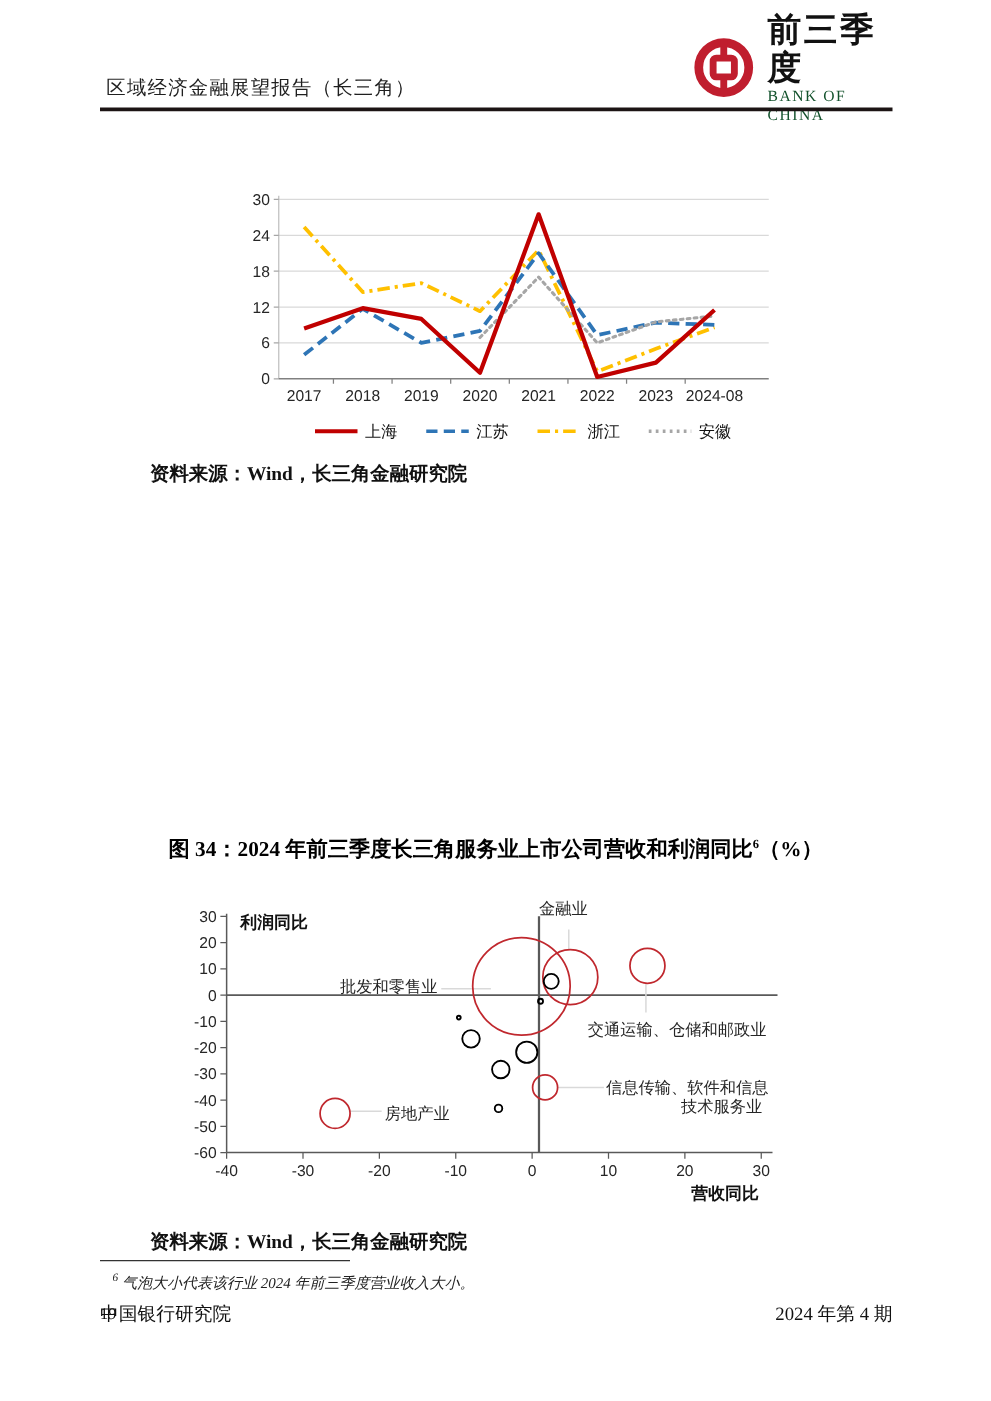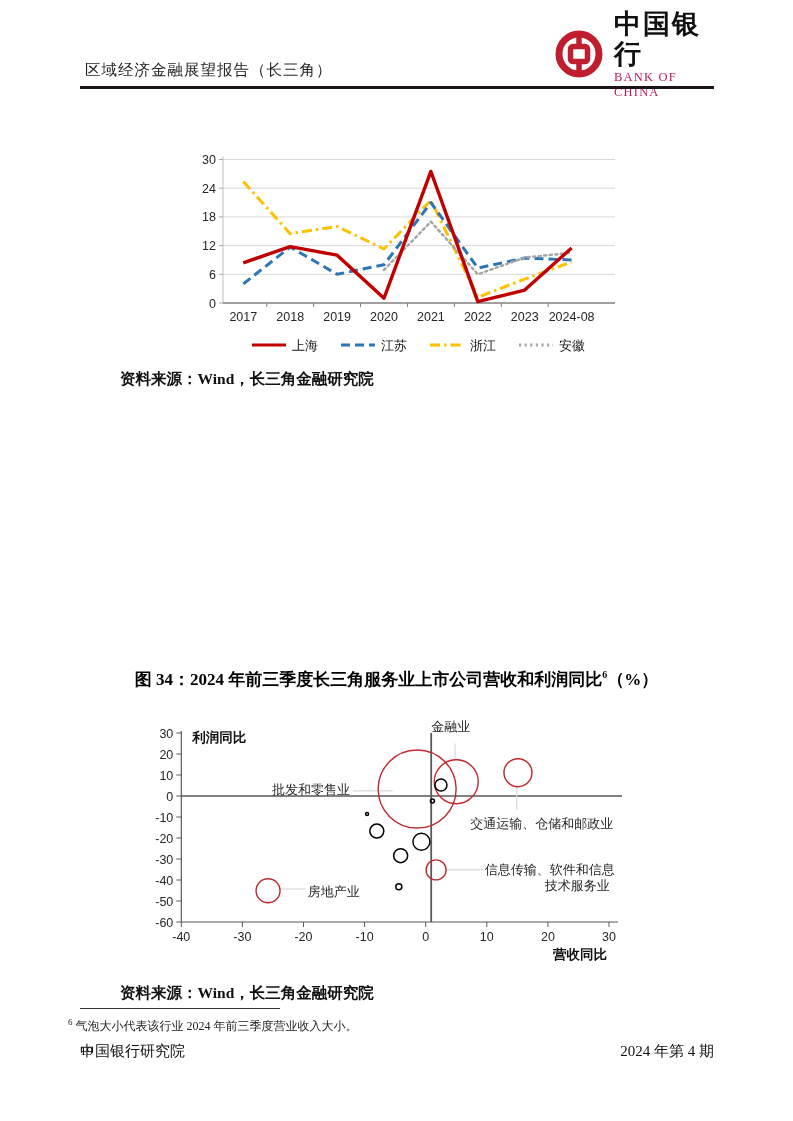--- a/index.html
+++ b/index.html
@@ -7,40 +7,40 @@
     position:relative; width:793px; height:1121px; background:#ffffff;
     margin:0 auto; overflow:hidden;
     font-family:"Liberation Serif", serif; color:#1a1a1a;
   }
   .abs{position:absolute;}
   
   .report-title{left:85px; top:60px; font-size:15.5px; letter-spacing:1px; color:#1f1f1f;}
   .logo{left:552px; top:24px; width:162px; height:60px; display:flex; align-items:center;}
   .logo-text{margin-left:8px; text-align:left;}
   .logo-cn{font-size:27px; font-weight:700; line-height:30px; letter-spacing:2px; color:#111;}
-  .logo-en{font-size:12.5px; letter-spacing:1.2px; color:#be185d; margin-top:1px;}
+  .logo-en{font-size:12.5px; letter-spacing:1.2px; color:#14532d; margin-top:1px;}
   .header-rule{left:80px; top:86px; width:634px; height:2.5px; background:#1c1414;}
   
   .fig-title{left:0px; width:793px; text-align:center; font-size:17px; font-weight:700; color:#000;}
   .fig33-title{top:109px;}
   .fig34-title{top:668px;}
   .fig-title sup{font-size:10px; vertical-align:super;}
   
   .source{left:120px; font-size:15.5px; font-weight:700; color:#111;}
   .source33{top:369px;}
   .source34{top:983px;}
   
   .body-par{
     left:80px; top:401px; width:634px;
     font-size:17.2px; line-height:40.3px; text-align:justify; text-justify:inter-ideograph;
     text-indent:34px; color:#111;
   }
   
   .fn-rule{left:80px; top:1008px; width:200px; height:1.2px; background:#333;}
-  .footnote{left:68px; top:1017px; width:634px; font-size:12px; color:#222;}
+  .footnote{left:90px; top:1017px; width:634px; font-size:12px; color:#222;font-style:italic;}
   .footnote sup{font-size:9px; vertical-align:super;}
   .footer{left:80px; top:1042px; width:634px; font-size:15px; color:#111;}
   .footer .f-left{position:absolute; left:0; top:0;}
   .footer .f-page{position:absolute; left:0; width:634px; text-align:left; font-size:13px; top:1px;}
   .footer .f-right{position:absolute; right:0; top:0;}
   svg{display:block;}
 </style>
 </head>
 <body>
 
@@ -51,21 +51,21 @@
   <div class="abs logo">
     <span>
       <svg width="54" height="54" viewBox="-27 -27 54 54">
         <circle cx="0" cy="0" r="20" fill="none" stroke="#c01e2e" stroke-width="7"></circle>
         <rect x="-8.5" y="-7.5" width="17" height="15" rx="2.5" fill="none" stroke="#c01e2e" stroke-width="5.5"></rect>
         <line x1="0" y1="-22" x2="0" y2="-7" stroke="#c01e2e" stroke-width="5.5"></line>
         <line x1="0" y1="7" x2="0" y2="22" stroke="#c01e2e" stroke-width="5.5"></line>
       </svg>
     </span>
     <span class="logo-text">
-      <div class="logo-cn">中国银行</div>
+      <div class="logo-cn">前三季度</div>
       <div class="logo-en">BANK OF CHINA</div>
     </span>
   </div>
 
   <div class="abs header-rule"></div>
 
 
   <div class="abs" style="left:180px; top:148px;">
     <svg id="chart33" width="460" height="218">
         <g>

